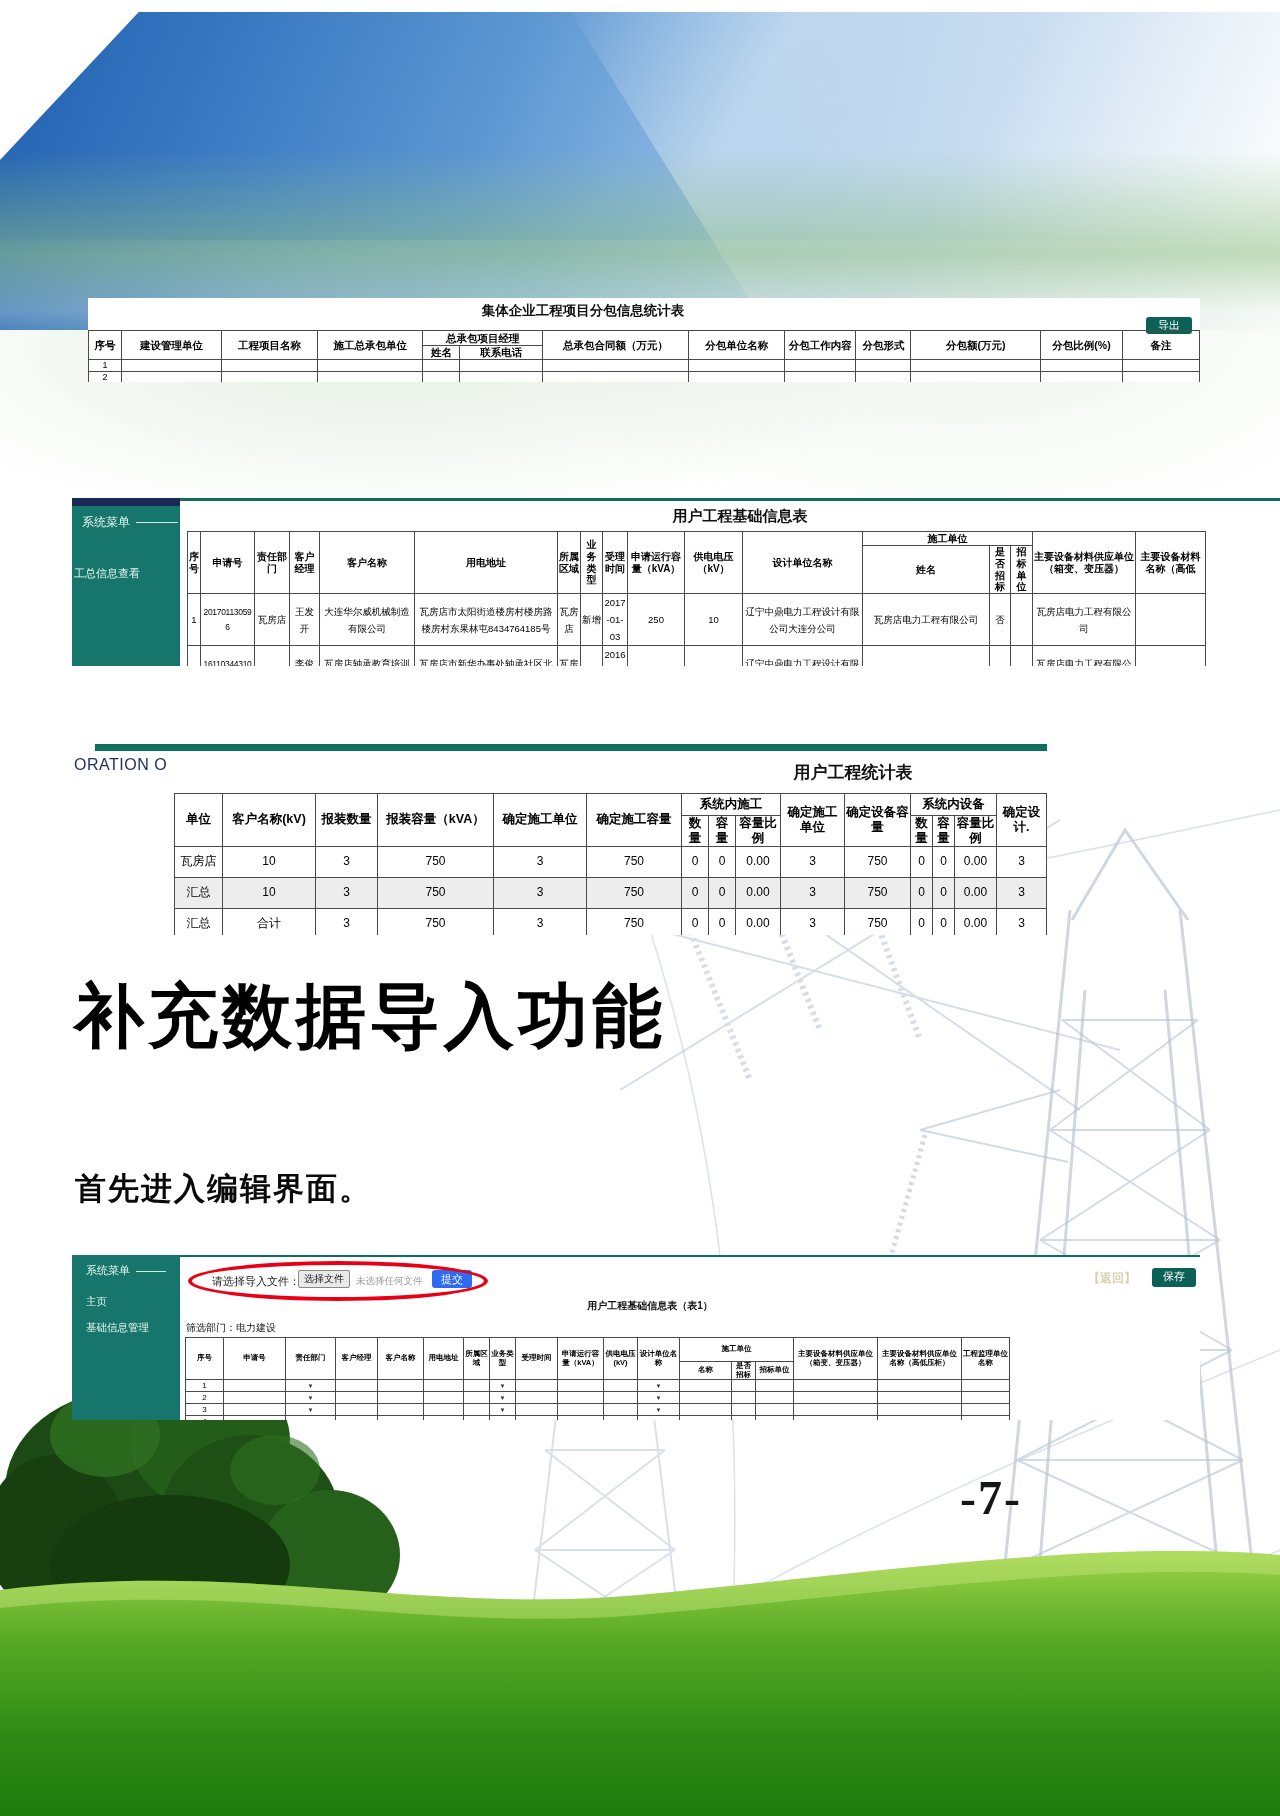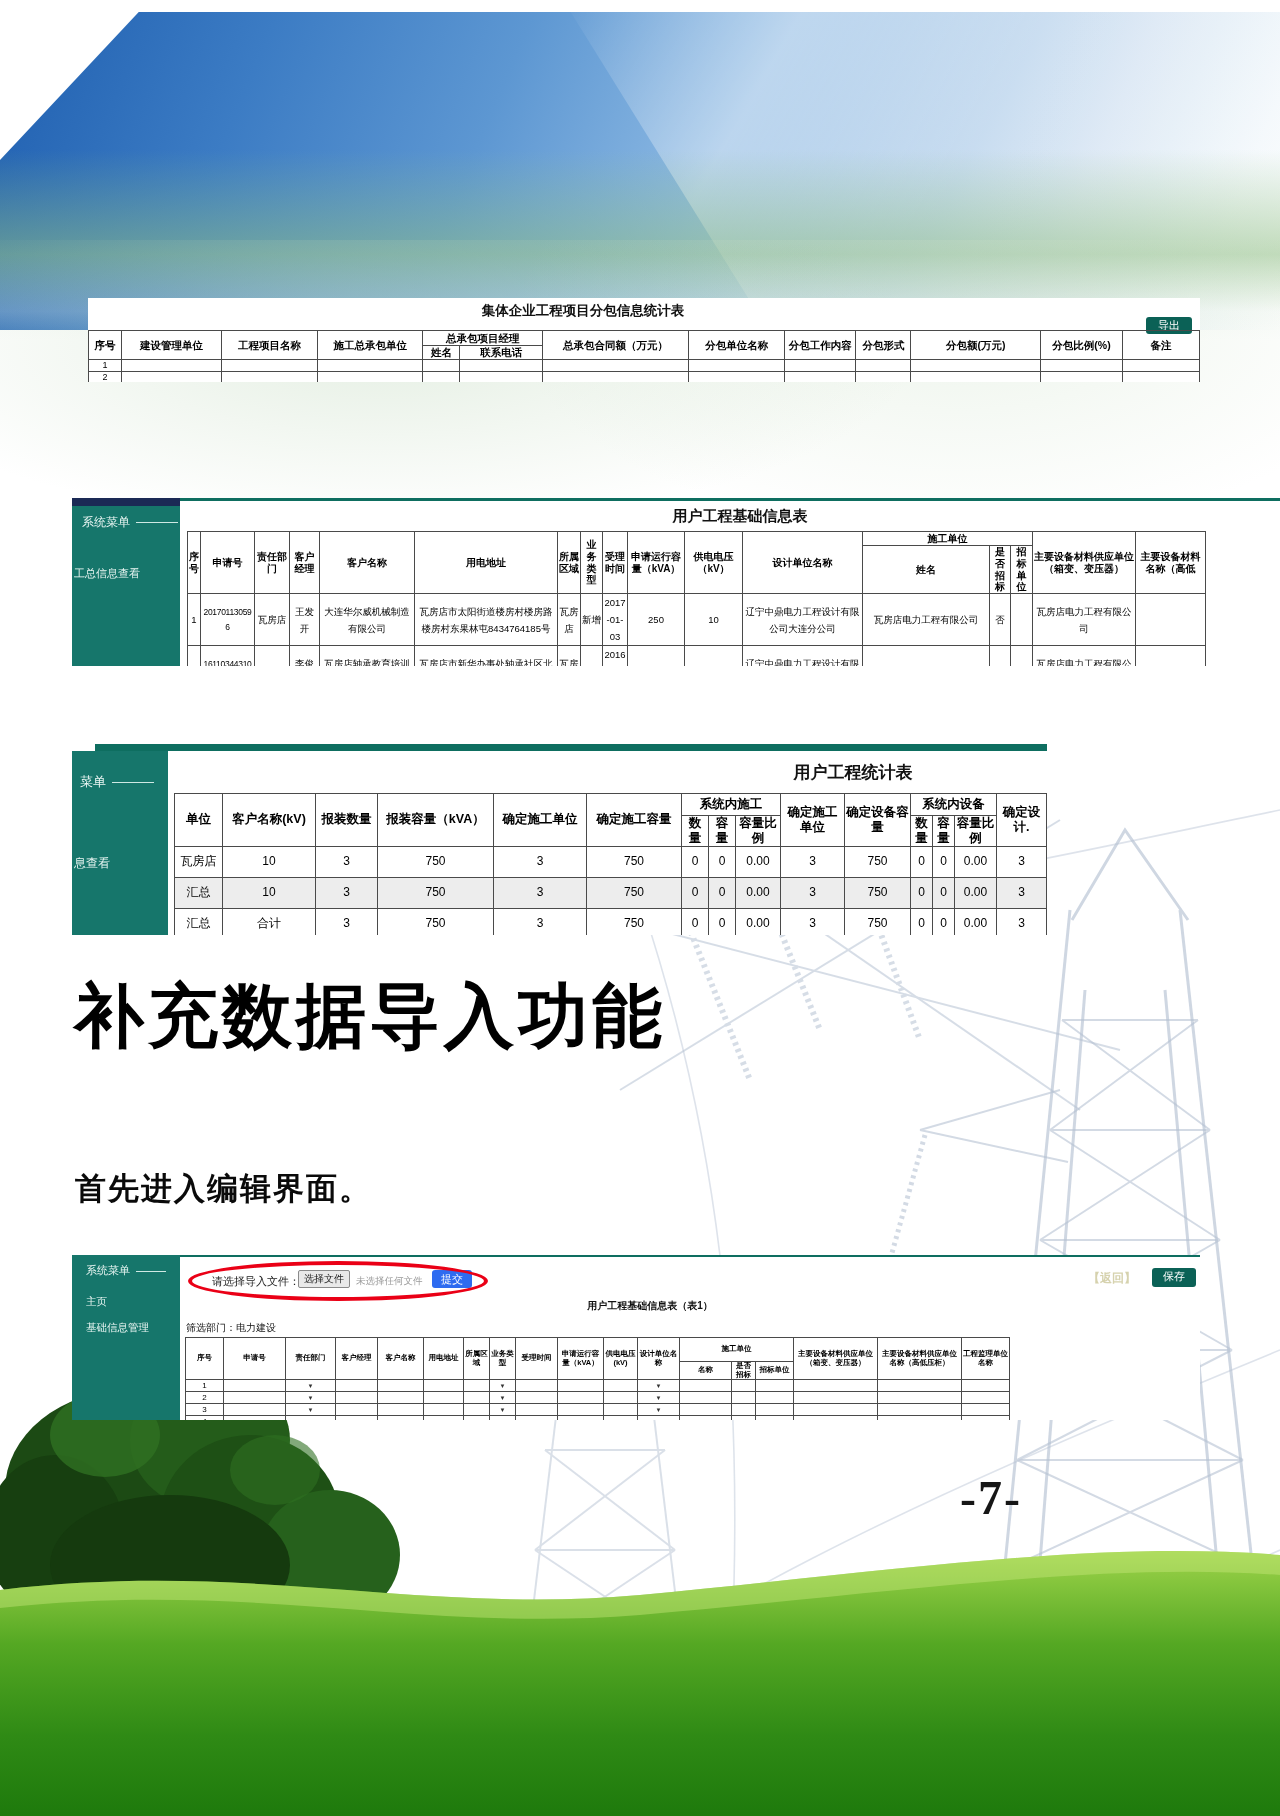--- a/index.html
+++ b/index.html
@@ -350,26 +350,20 @@
             <td>瓦房店电力工程有限公司</td>
             <td></td>
       </tr>
 
     </tbody>
       </table>
   </div>
 
   <div style="position:absolute;left:74px;top:756px;font-size:16px;font-weight:normal;color:#232f63;letter-spacing:.5px">ORATION OF CHINA</div>
   <div style="position:absolute;left:95px;top:744px;width:952px;height:7px;background:#0e6e60"></div>
-  <div class="sidebar" style="left:72px;top:751px;width:96px;height:184px">
-    <div class="sb-item" style="left:8px;top:22px;font-size:13px">
-      <span>菜单</span><span class="dash"></span>
-    </div>
-    <div class="sb-item" style="left:2px;top:104px;font-size:12px">息查看</div>
-  </div>
   <div class="panel" style="left:168px;top:751px;width:879px;height:184px">
     <div class="ptitle" style="left:560px;top:10px;width:250px;font-size:17px">用户工程统计表</div>
     <table class="grid" id="t3-table" style="left:6px;top:42px">
       <colgroup>
           <col style="width:48px">
           <col style="width:93px">
           <col style="width:62px">
           <col style="width:116px">
           <col style="width:93px">
           <col style="width:95px">

